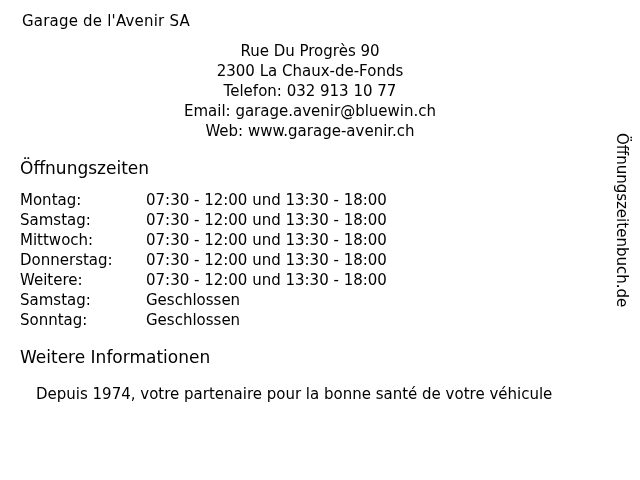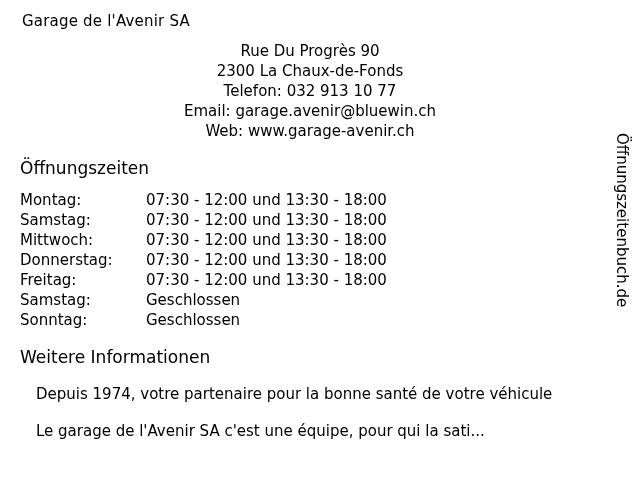--- a/index.html
+++ b/index.html
@@ -87,32 +87,31 @@
     <div class="hours-row">
       <span class="hours-day">Samstag:</span><span class="hours-time">07:30 - 12:00 und 13:30 - 18:00</span>
     </div>
     <div class="hours-row">
       <span class="hours-day">Mittwoch:</span><span class="hours-time">07:30 - 12:00 und 13:30 - 18:00</span>
     </div>
     <div class="hours-row">
       <span class="hours-day">Donnerstag:</span><span class="hours-time">07:30 - 12:00 und 13:30 - 18:00</span>
     </div>
     <div class="hours-row">
-      <span class="hours-day">Freitag:</span><span class="hours-time">07:30 - 12:00 und 13:30 - 18:00</span>
+      <span class="hours-day">Weitere:</span><span class="hours-time">07:30 - 12:00 und 13:30 - 18:00</span>
     </div>
     <div class="hours-row">
       <span class="hours-day">Samstag:</span><span class="hours-time">Geschlossen</span>
     </div>
     <div class="hours-row">
       <span class="hours-day">Sonntag:</span><span class="hours-time">Geschlossen</span>
     </div>
   </div>
 
   <h2 class="section-heading">Weitere Informationen</h2>
 
   <div class="info-text">
     <p>Depuis 1974, votre partenaire pour la bonne santé de votre véhicule</p>
-    <p>Le garage de l'Avenir SA c'est une équipe, pour qui la sati...</p>
   </div>
 
 </div>
 
 <div class="watermark">Öffnungszeitenbuch.de</div>
 
 </body></html>

